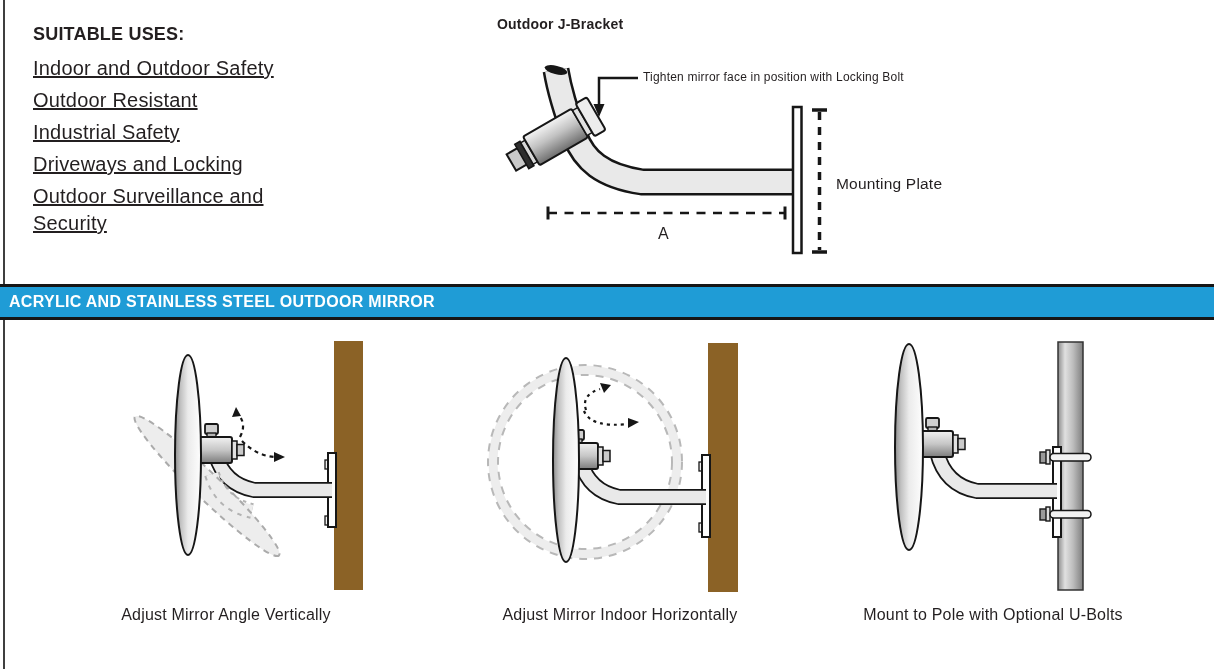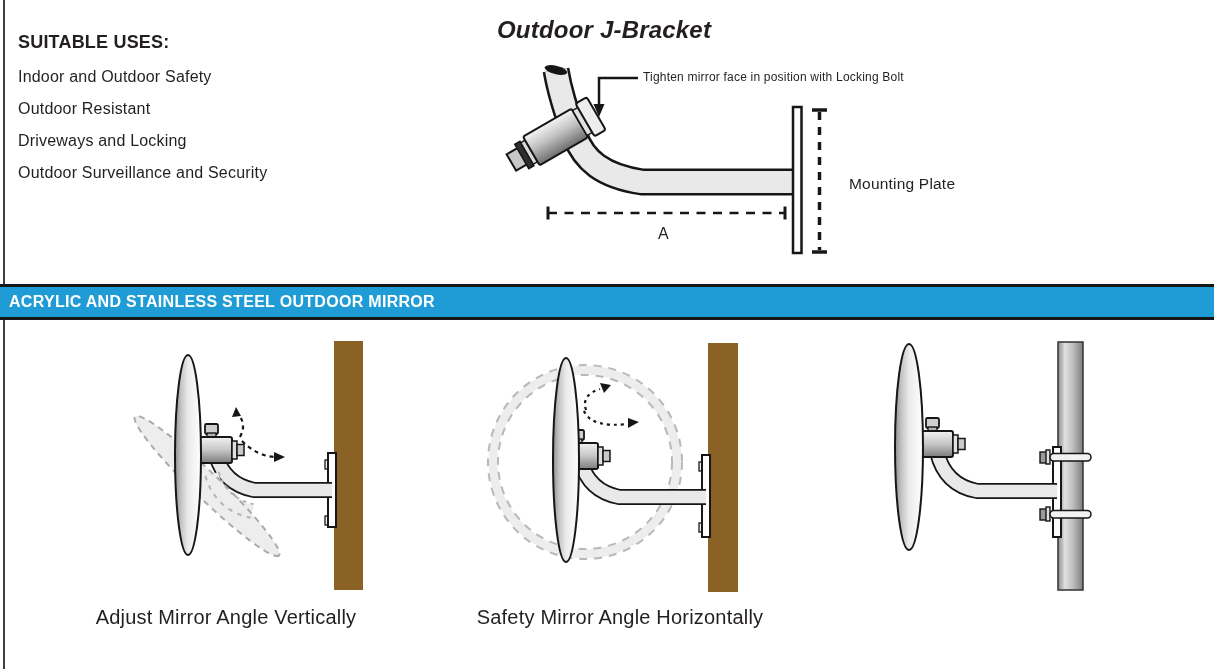--- a/index.html
+++ b/index.html
@@ -4,37 +4,37 @@
 <style>
   html,body{margin:0;padding:0;background:#ffffff;}
   #page{
     position:relative;width:1214px;height:669px;background:#ffffff;overflow:hidden;
     font-family:"Liberation Sans","DejaVu Sans",sans-serif;color:#231f20;
   }
   .abs{position:absolute;}
   
   #left-rule{left:3px;top:0;width:2px;height:669px;background:#3f3f3f;}
   
-  #uses{left:18px;top:24px;width:292px;margin-top:8px;}
+  #uses{left:33px;top:24px;width:292px;}
   #uses-heading{font-size:18px;font-weight:bold;letter-spacing:.2px;margin-bottom:10px;}
-  .uses-item{font-size:16px;line-height:27px;margin-bottom:5px;letter-spacing:.2px;}
-  
-  #jb-title{left:497px;top:16px;font-size:24px;font-weight:bold;letter-spacing:.2px;font-style:italic;}
+  .uses-item{font-size:20px;line-height:27px;margin-bottom:5px;letter-spacing:.2px;text-decoration:underline;}
+  
+  #jb-title{left:497px;top:16px;font-size:14px;font-weight:bold;letter-spacing:.2px;}
   #jb-note{left:643px;top:70px;font-size:12px;white-space:nowrap;letter-spacing:.2px;}
-  #jb-plate-label{left:836px;top:175px;font-size:15.5px;white-space:nowrap;letter-spacing:.2px;margin-left:13px;}
+  #jb-plate-label{left:836px;top:175px;font-size:15.5px;white-space:nowrap;letter-spacing:.2px;}
   #jb-dim-label{left:658px;top:225px;font-size:16px;}
   
   #banner{
     left:0;top:284px;width:1214px;height:30px;background:#1f9cd6;
     border-top:3px solid #161616;border-bottom:3px solid #161616;
     color:#ffffff;font-size:16px;font-weight:bold;line-height:30px;
     padding-left:9px;box-sizing:content-box;letter-spacing:.3px;
   }
   
-  .caption{font-size:20px;text-align:center;letter-spacing:.2px;}
+  .caption{font-size:16px;text-align:center;letter-spacing:.2px;}
   #cap-1{left:76px;top:606px;width:300px;}
   #cap-2{left:470px;top:606px;width:300px;}
   #cap-3{left:828px;top:606px;width:330px;}
   svg{display:block;}
 </style>
 </head>
 <body>
 
 <div id="page">
 
@@ -72,20 +72,21 @@
       </g>
     </defs>
   </svg>
 
   <div id="left-rule" class="abs"></div>
 
   <div id="uses" class="abs">
     <div id="uses-heading">SUITABLE USES:</div>
     <div class="uses-item">Indoor and Outdoor Safety</div>
     <div class="uses-item">Outdoor Resistant</div>
+    <div class="uses-item">Industrial Safety</div>
     <div class="uses-item">Driveways and Locking</div>
     <div class="uses-item">Outdoor Surveillance and Security</div>
   </div>
 
   <div id="jb-title" class="abs">Outdoor J-Bracket</div>
 
   <svg class="abs" style="left:500px;top:58px" width="490" height="212" viewBox="500 58 490 212">
 
     <g>
       <path d="M 556,70 C 560,94 566,112 575,136 C 584,160 602,176 642,182 L 793,182" fill="none" stroke="#161616" stroke-width="27"></path>
@@ -196,15 +197,16 @@
     <g>
       <rect x="1040" y="509" width="7" height="11" fill="#9A9A9A" stroke="#161616" stroke-width="1.4"></rect>
       <rect x="1046" y="507" width="4" height="14" fill="#E0E0E0" stroke="#161616" stroke-width="1.4"></rect>
       <rect x="1050" y="510.5" width="41" height="7.5" rx="3.7" fill="#F2F2F2" stroke="#161616" stroke-width="1.5"></rect>
     </g>
     <use href="#bolt-sm" transform="translate(934,444)"></use>
     <ellipse cx="909" cy="447" rx="14" ry="103" fill="url(#mirrorGrad)" stroke="#161616" stroke-width="2"></ellipse>
   </svg>
 
   <div id="cap-1" class="abs caption">Adjust Mirror Angle Vertically</div>
-  <div id="cap-2" class="abs caption">Safety Mirror Angle Horizontally</div>
+  <div id="cap-2" class="abs caption">Adjust Mirror Indoor Horizontally</div>
+  <div id="cap-3" class="abs caption">Mount to Pole with Optional U-Bolts</div>
 
 </div>
 
 </body></html>

